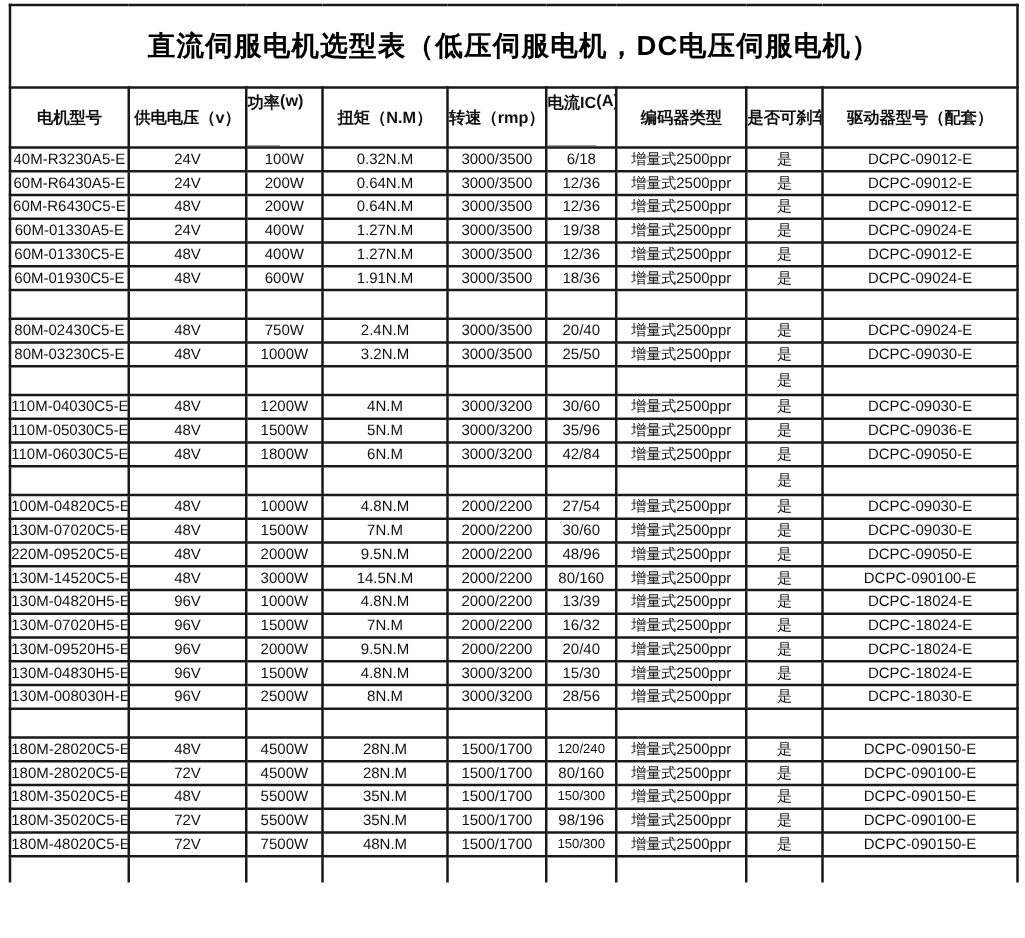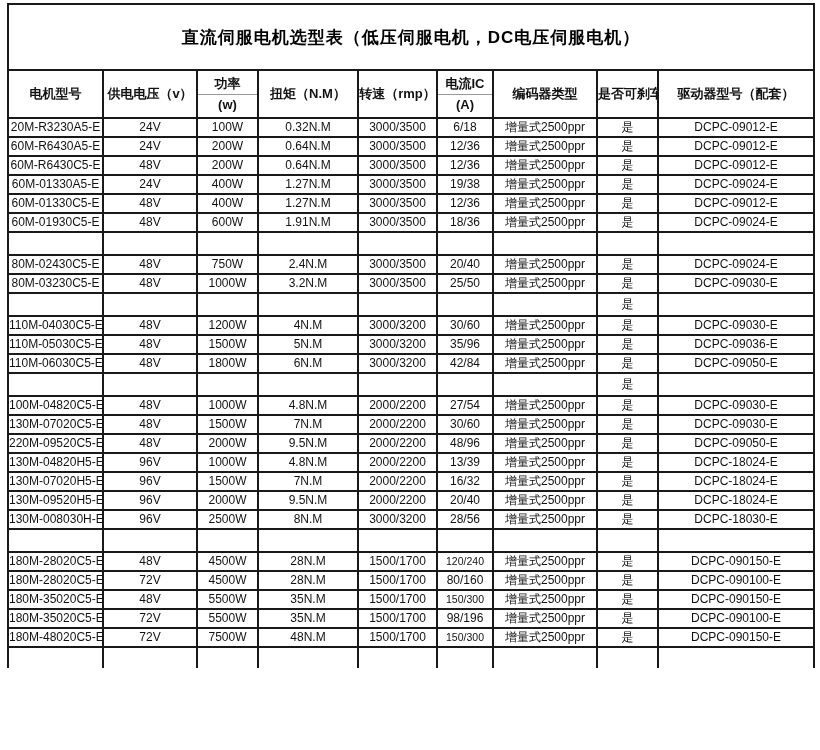--- a/index.html
+++ b/index.html
@@ -9,24 +9,24 @@
   }
   table.motor-table {
     position:absolute; left:7px; top:3px; width:806px;
     border-collapse:collapse; table-layout:fixed;
   }
   th, td {
     border:2px solid #191919; padding:0; text-align:center; vertical-align:middle;
     color:#111; overflow:hidden; white-space:nowrap;
   }
   .title-cell {
-    height:64px; font-size:17px; font-weight:bold; letter-spacing:1px; color:#000;
+    height:64px; font-size:22px; font-weight:bold; letter-spacing:1px; color:#000;
   }
   tr.header-row th { height:46px; font-size:13px; font-weight:bold; }
-  .hdr-stack { display:flex; flex-direction:column; justify-content:center; height:100%; }
+  .hdr-stack { display:flex; flex-direction:row; justify-content:flex-start; height:100%; }
   .hdr-stack .s-top { display:block; border-bottom:1px solid #9a9a9a; line-height:21px; }
   .hdr-stack .s-bot { display:block; line-height:20px; }
   tbody td { height:17px; font-size:12px; line-height:17px; }
   tr.separator td { height:21px; }
   tr.partial td { height:20px; border-bottom:none; }
   td.small-num { font-size:10.5px; }
 </style>
 </head>
 <body>
 
@@ -64,21 +64,21 @@
               <span class="s-bot">(A)</span>
             </span>
           </th>
           <th>编码器类型</th>
           <th>是否可刹车</th>
           <th>驱动器型号（配套）</th>
         </tr>
     </thead>
     <tbody id="body-rows">
         <tr class="data-row">
-          <td>20M-R3230A5-E</td>
+          <td>40M-R3230A5-E</td>
           <td>24V</td>
           <td>100W</td>
           <td>0.32N.M</td>
           <td>3000/3500</td>
           <td>6/18</td>
           <td>增量式2500ppr</td>
           <td>是</td>
           <td>DCPC-09012-E</td>
         </tr>
         <tr class="data-row">
@@ -251,20 +251,31 @@
           <td>48V</td>
           <td>2000W</td>
           <td>9.5N.M</td>
           <td>2000/2200</td>
           <td>48/96</td>
           <td>增量式2500ppr</td>
           <td>是</td>
           <td>DCPC-09050-E</td>
         </tr>
         <tr class="data-row">
+          <td>130M-14520C5-E</td>
+          <td>48V</td>
+          <td>3000W</td>
+          <td>14.5N.M</td>
+          <td>2000/2200</td>
+          <td>80/160</td>
+          <td>增量式2500ppr</td>
+          <td>是</td>
+          <td>DCPC-090100-E</td>
+        </tr>
+        <tr class="data-row">
           <td>130M-04820H5-E</td>
           <td>96V</td>
           <td>1000W</td>
           <td>4.8N.M</td>
           <td>2000/2200</td>
           <td>13/39</td>
           <td>增量式2500ppr</td>
           <td>是</td>
           <td>DCPC-18024-E</td>
         </tr>
@@ -279,20 +290,31 @@
           <td>是</td>
           <td>DCPC-18024-E</td>
         </tr>
         <tr class="data-row">
           <td>130M-09520H5-E</td>
           <td>96V</td>
           <td>2000W</td>
           <td>9.5N.M</td>
           <td>2000/2200</td>
           <td>20/40</td>
+          <td>增量式2500ppr</td>
+          <td>是</td>
+          <td>DCPC-18024-E</td>
+        </tr>
+        <tr class="data-row">
+          <td>130M-04830H5-E</td>
+          <td>96V</td>
+          <td>1500W</td>
+          <td>4.8N.M</td>
+          <td>3000/3200</td>
+          <td>15/30</td>
           <td>增量式2500ppr</td>
           <td>是</td>
           <td>DCPC-18024-E</td>
         </tr>
         <tr class="data-row">
           <td>130M-008030H-E</td>
           <td>96V</td>
           <td>2500W</td>
           <td>8N.M</td>
           <td>3000/3200</td>

